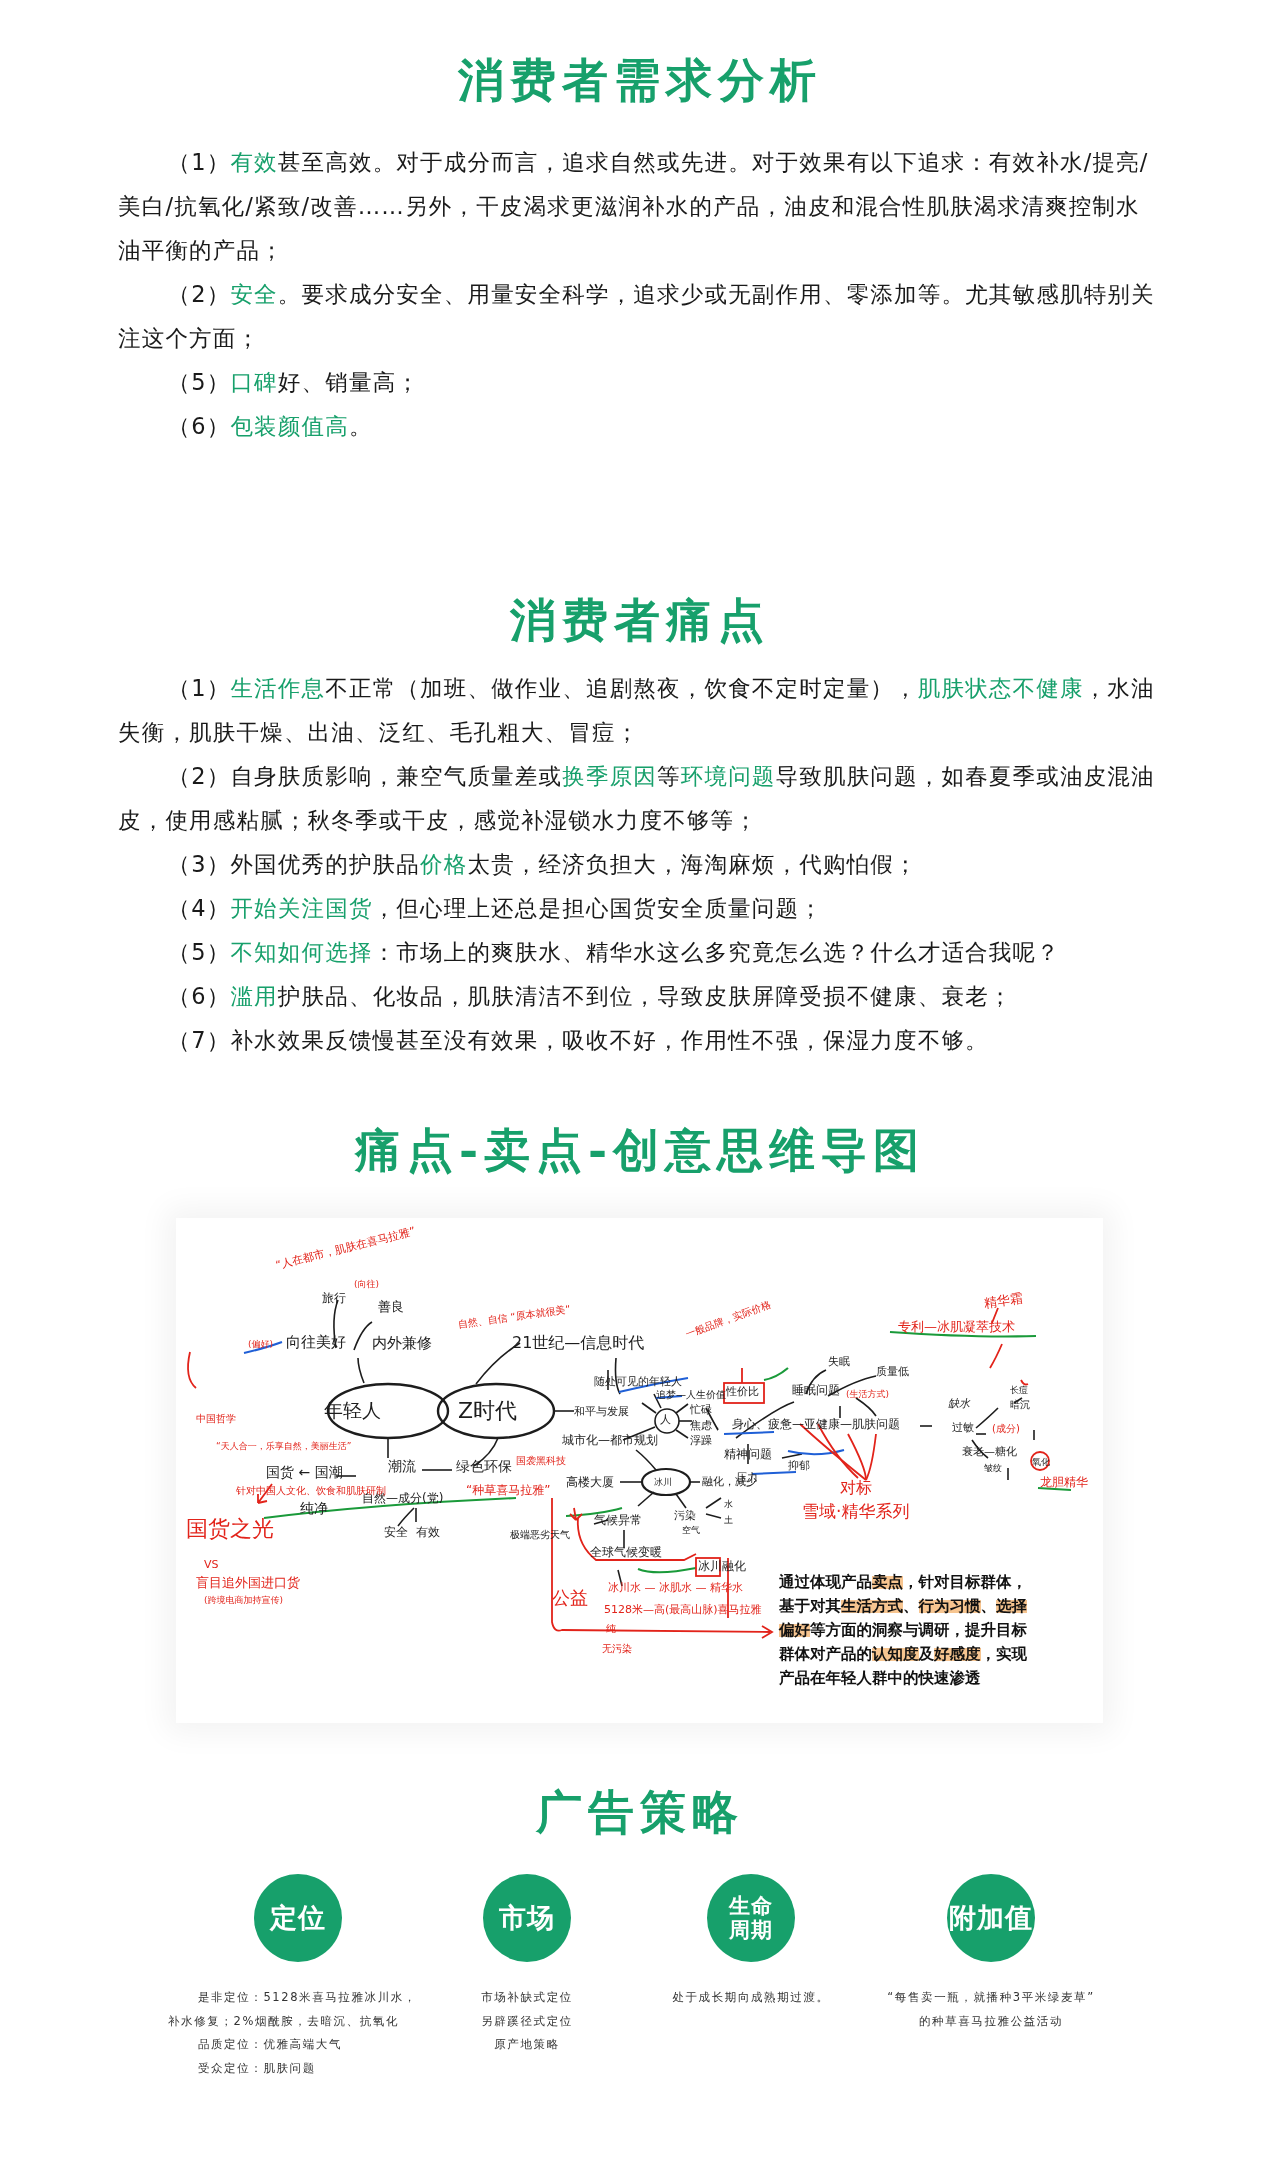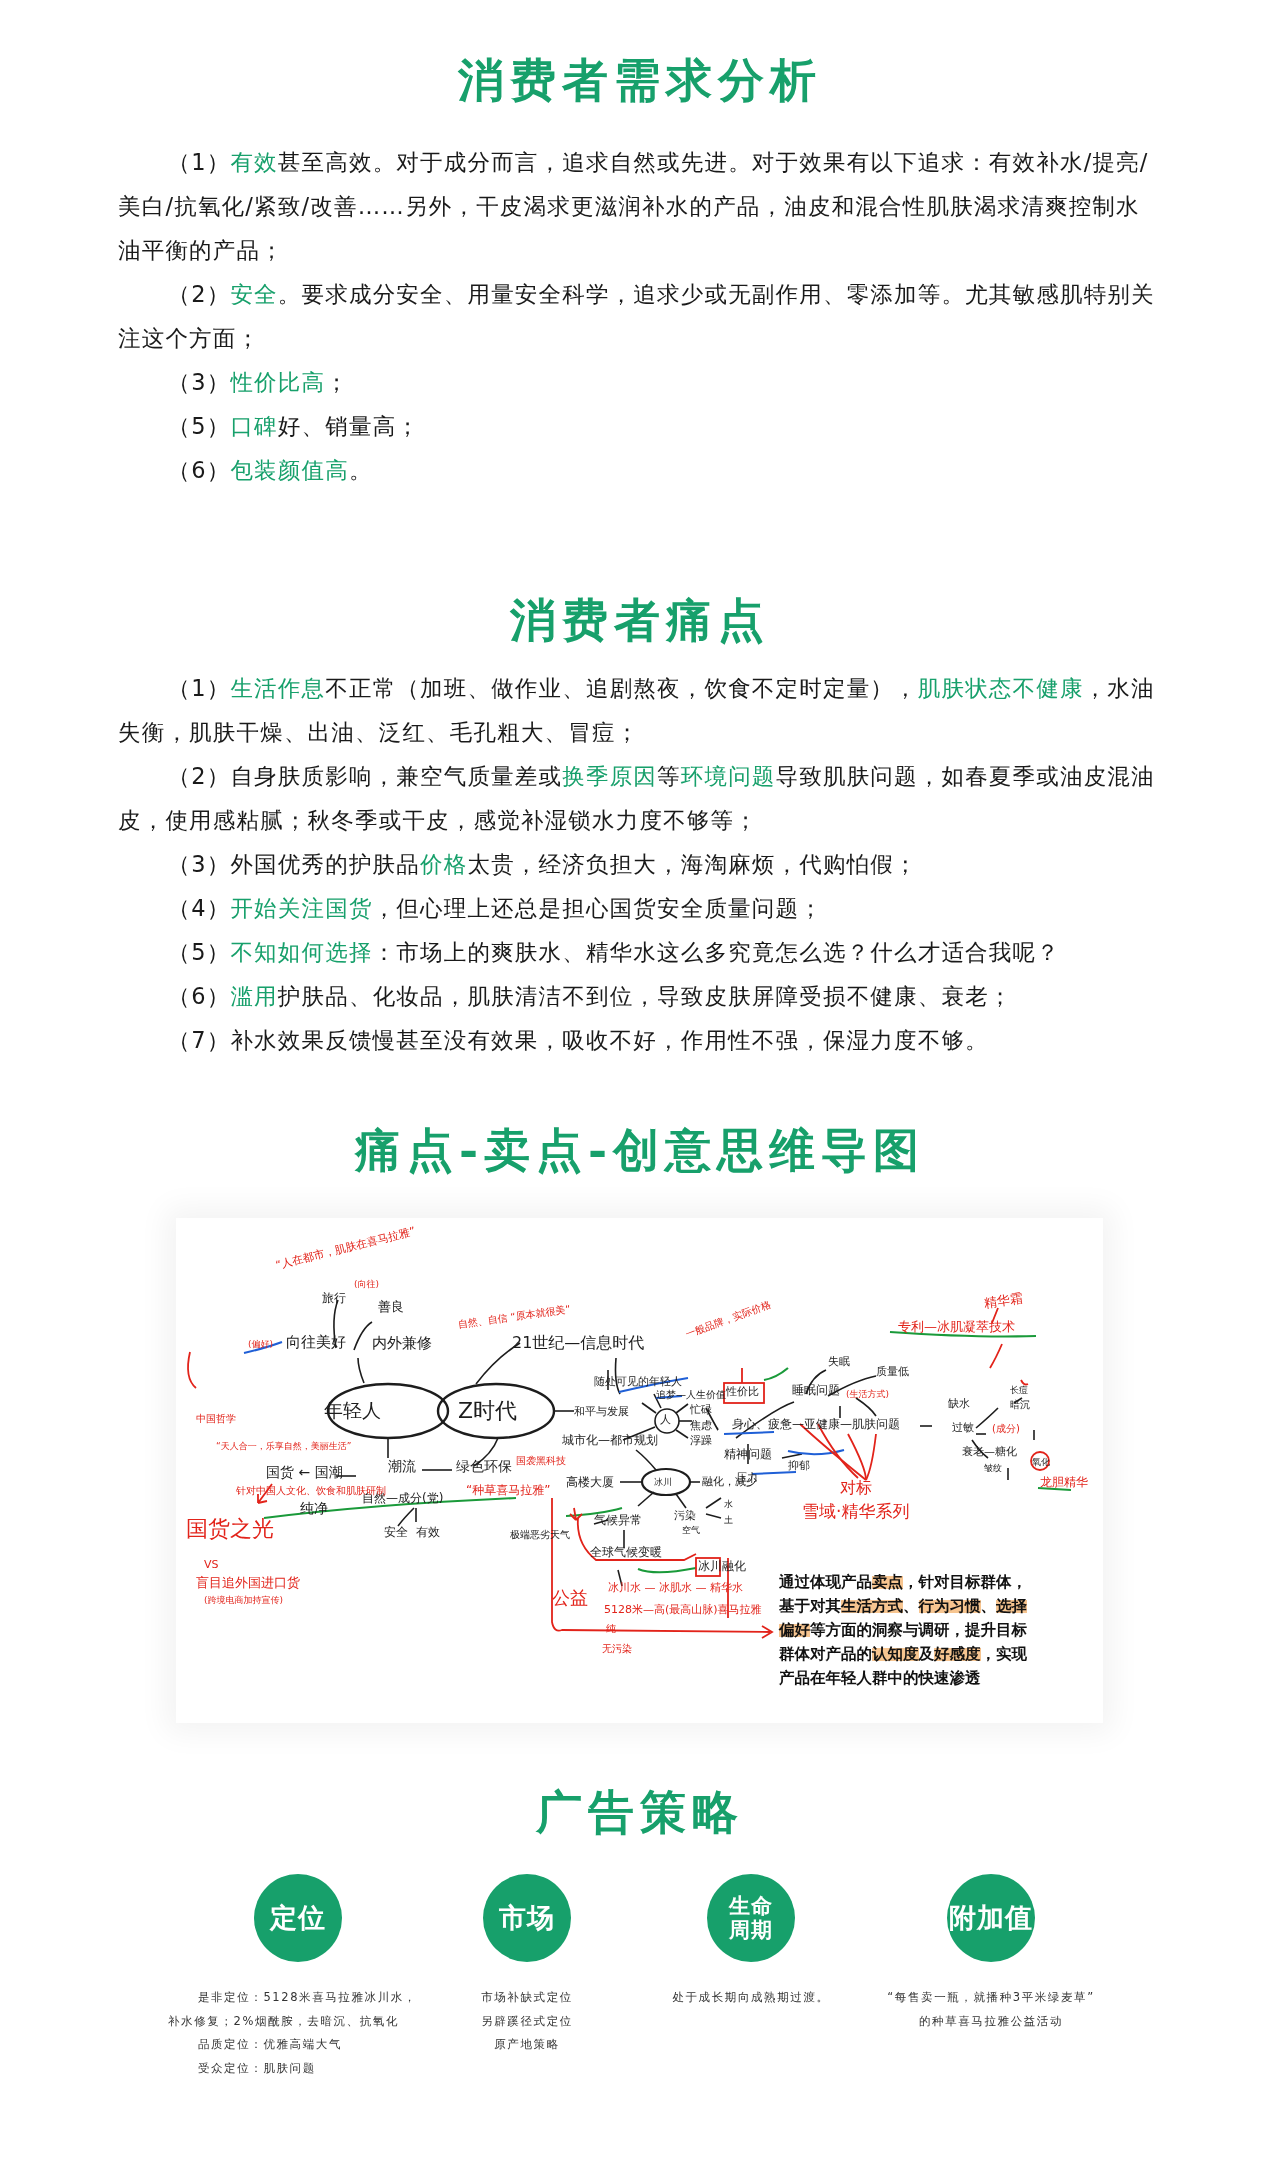--- a/index.html
+++ b/index.html
@@ -44,21 +44,20 @@
     .strategy .desc.left .ind { text-indent: 2.6em; }
   </style>
 </head>
 <body>
 
 <h1 class="section-title" style="top:50px;">消费者需求分析</h1>
 
 <div class="para-block" style="top:140px;">
   <p class="para"><span>（1）</span><span class="hl">有效</span><span>甚至高效。对于成分而言，追求自然或先进。对于效果有以下追求：有效补水/提亮/美白/抗氧化/紧致/改善……另外，干皮渴求更滋润补水的产品，油皮和混合性肌肤渴求清爽控制水油平衡的产品；</span></p>
   <p class="para"><span>（2）</span><span class="hl">安全</span><span>。要求成分安全、用量安全科学，追求少或无副作用、零添加等。尤其敏感肌特别关注这个方面；</span></p>
-  <p class="para"><span>（3）</span><span class="hl">性价比高</span><span>；</span></p>
   <p class="para"><span>（5）</span><span class="hl">口碑</span><span>好、销量高；</span></p>
   <p class="para"><span>（6）</span><span class="hl">包装颜值高</span><span>。</span></p>
 </div>
 
 <h1 class="section-title" style="top:590px;">消费者痛点</h1>
 
 <div class="para-block" style="top:666px;">
   <p class="para"><span>（1）</span><span class="hl">生活作息</span><span>不正常（加班、做作业、追剧熬夜，饮食不定时定量），</span><span class="hl">肌肤状态不健康</span><span>，水油失衡，肌肤干燥、出油、泛红、毛孔粗大、冒痘；</span></p>
   <p class="para"><span>（2）</span><span>自身肤质影响，兼空气质量差或</span><span class="hl">换季原因</span><span>等</span><span class="hl">环境问题</span><span>导致肌肤问题，如春夏季或油皮混油皮，使用感粘腻；秋冬季或干皮，感觉补湿锁水力度不够等；</span></p>
   <p class="para"><span>（3）</span><span>外国优秀的护肤品</span><span class="hl">价格</span><span>太贵，经济负担大，海淘麻烦，代购怕假；</span></p>
@@ -185,21 +184,21 @@
   <span class="mm k" style="left:480px;top:170px;font-size:10px;">追梦—人生价值</span>
   <span class="mm k" style="left:514px;top:184px;font-size:11px;">忙碌</span>
   <span class="mm k" style="left:514px;top:200px;font-size:11px;white-space:normal;width:40px;">焦虑，浮躁</span>
   <span class="mm k" style="left:556px;top:198px;font-size:12px;">身心、疲惫—亚健康—肌肤问题</span>
   <span class="mm k" style="left:548px;top:228px;font-size:12px;">精神问题</span>
   <span class="mm k" style="left:560px;top:252px;font-size:11px;">压力</span>
   <span class="mm k" style="left:612px;top:240px;font-size:11px;">抑郁</span>
   <span class="mm k" style="left:616px;top:164px;font-size:12px;">睡眠问题</span>
   <span class="mm k" style="left:652px;top:136px;font-size:11px;">失眠</span>
   <span class="mm k" style="left:700px;top:146px;font-size:11px;">质量低</span>
-  <span class="mm k" style="left:772px;top:178px;font-size:11px;">缺水</span>
+  <span class="mm k" style="left:772px;top:178px;font-size:11px;font-style:italic;">缺水</span>
   <span class="mm k" style="left:818px;top:180px;font-size:10px;padding-left:16px;">暗沉</span>
   <span class="mm k" style="left:834px;top:166px;font-size:9px;">长痘</span>
   <span class="mm k" style="left:776px;top:202px;font-size:11px;">过敏</span>
   <span class="mm k" style="left:786px;top:226px;font-size:11px;">衰老—糖化</span>
   <span class="mm k" style="left:808px;top:244px;font-size:9px;">皱纹</span>
   <span class="mm k" style="left:856px;top:238px;font-size:9px;">氧化</span>
   <span class="mm k" style="left:390px;top:256px;font-size:12px;">高楼大厦</span>
   <span class="mm k" style="left:478px;top:258px;font-size:9px;">冰川</span>
   <span class="mm k" style="left:526px;top:256px;font-size:11px;">融化，减少</span>
   <span class="mm k" style="left:498px;top:290px;font-size:11px;">污染</span>

